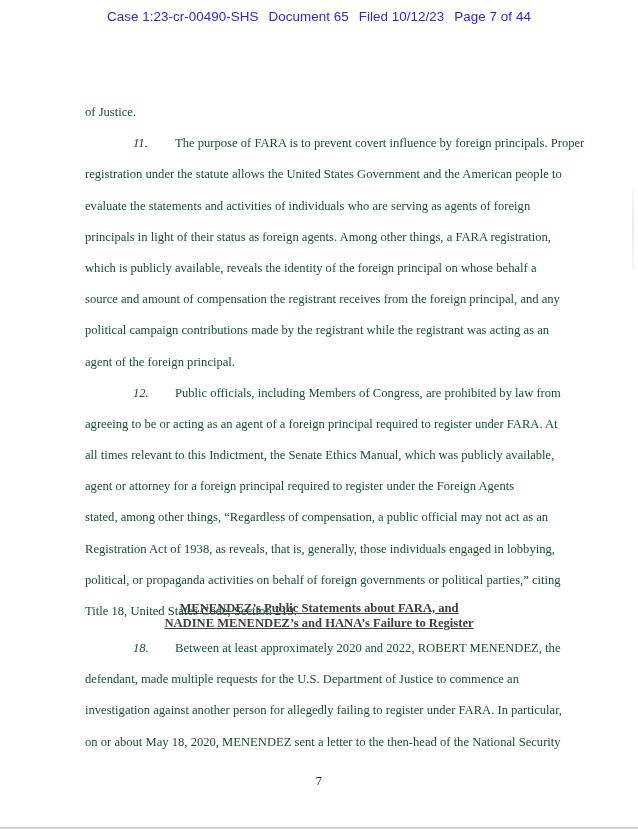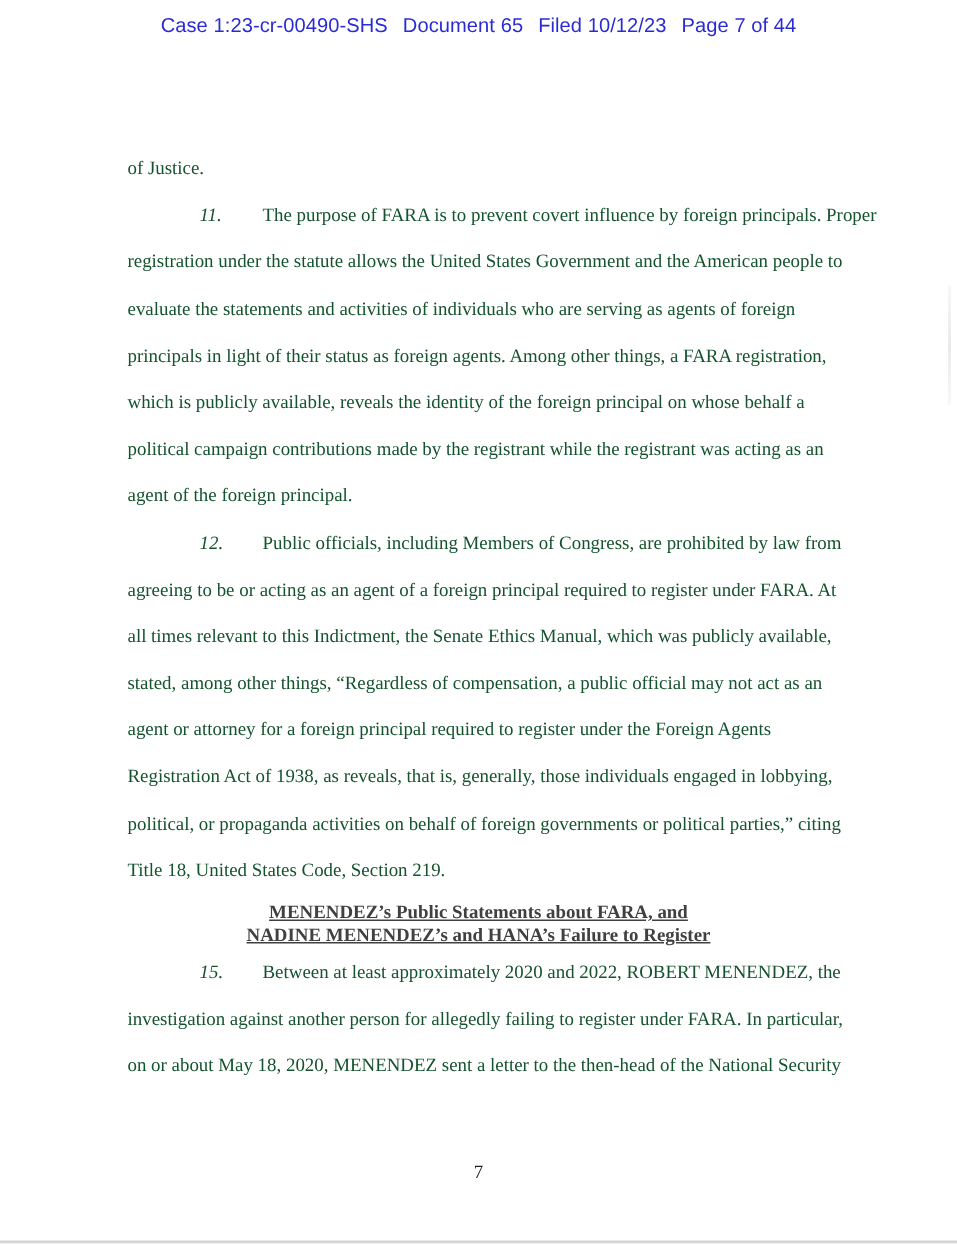--- a/index.html
+++ b/index.html
@@ -105,41 +105,43 @@
   <div class="header-stamp"><span>Case 1:23-cr-00490-SHS</span><span>Document 65</span><span>Filed 10/12/23</span><span>Page 7 of 44</span></div>
 
   <div class="body-text">
     <span class="line">of Justice.</span>
 
     <span class="line indent"><span class="para-num">11.</span><span>The purpose of FARA is to prevent covert influence by foreign principals.  Proper</span></span>
     <span class="line">registration under the statute allows the United States Government and the American people to</span>
     <span class="line">evaluate the statements and activities of individuals who are serving as agents of foreign</span>
     <span class="line">principals in light of their status as foreign agents.  Among other things, a FARA registration,</span>
     <span class="line">which is publicly available, reveals the identity of the foreign principal on whose behalf a</span>
+    <span class="line">source and amount of compensation the registrant receives from the foreign principal, and any</span>
     <span class="line">political campaign contributions made by the registrant while the registrant was acting as an</span>
     <span class="line">agent of the foreign principal.</span>
 
     <span class="line indent"><span class="para-num">12.</span><span>Public officials, including Members of Congress, are prohibited by law from</span></span>
     <span class="line">agreeing to be or acting as an agent of a foreign principal required to register under FARA.  At</span>
     <span class="line">all times relevant to this Indictment, the Senate Ethics Manual, which was publicly available,</span>
+    <span class="line">agent or attorney for a foreign principal required to register under the Foreign Agents</span>
     <span class="line">stated, among other things, “Regardless of compensation, a public official may not act as an</span>
-    <span class="line">agent or attorney for a foreign principal required to register under the Foreign Agents</span>
     <span class="line">Registration Act of 1938, as reveals, that is, generally, those individuals engaged in lobbying,</span>
     <span class="line">political, or propaganda activities on behalf of foreign governments or political parties,” citing</span>
     <span class="line">Title 18, United States Code, Section 219.</span>
   </div>
 
   <div class="section-heading" style="top:601px;">
     <div>MENENDEZ’s Public Statements about FARA, and</div>
     <div>NADINE MENENDEZ’s and HANA’s Failure to Register</div>
   </div>
 
   <div class="body-text" style="top:633px;">
 
-    <span class="line indent"><span class="para-num">15.</span><span>Between at least approximately 2020 and 2022, ROBERT MENENDEZ, the</span></span>
+    <span class="line indent"><span class="para-num">18.</span><span>Between at least approximately 2020 and 2022, ROBERT MENENDEZ, the</span></span>
+    <span class="line">defendant, made multiple requests for the U.S. Department of Justice to commence an</span>
     <span class="line">investigation against another person for allegedly failing to register under FARA.  In particular,</span>
     <span class="line">on or about May 18, 2020, MENENDEZ sent a letter to the then-head of the National Security</span>
   </div>
 
   <div class="page-number">7</div>
 
   <div class="scan-mark"></div>
 </div>
 
 <div class="bottom-edge"></div>

